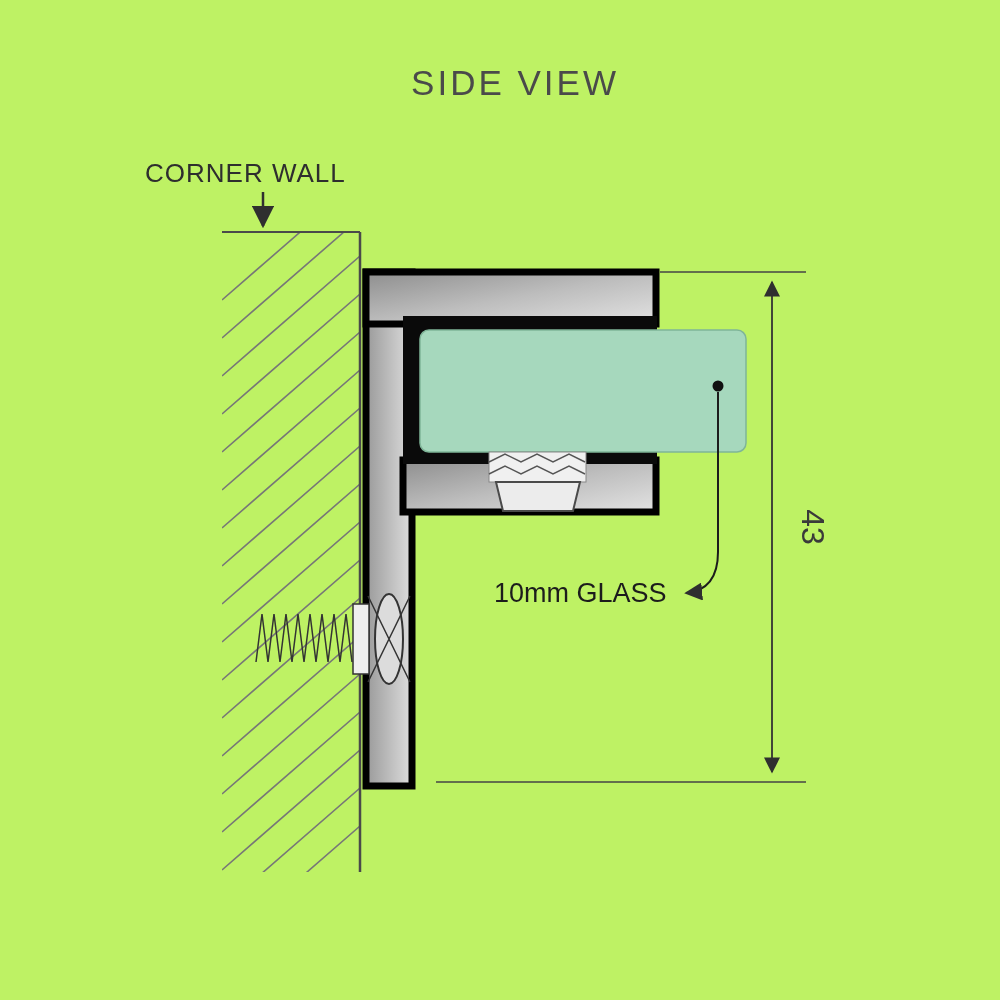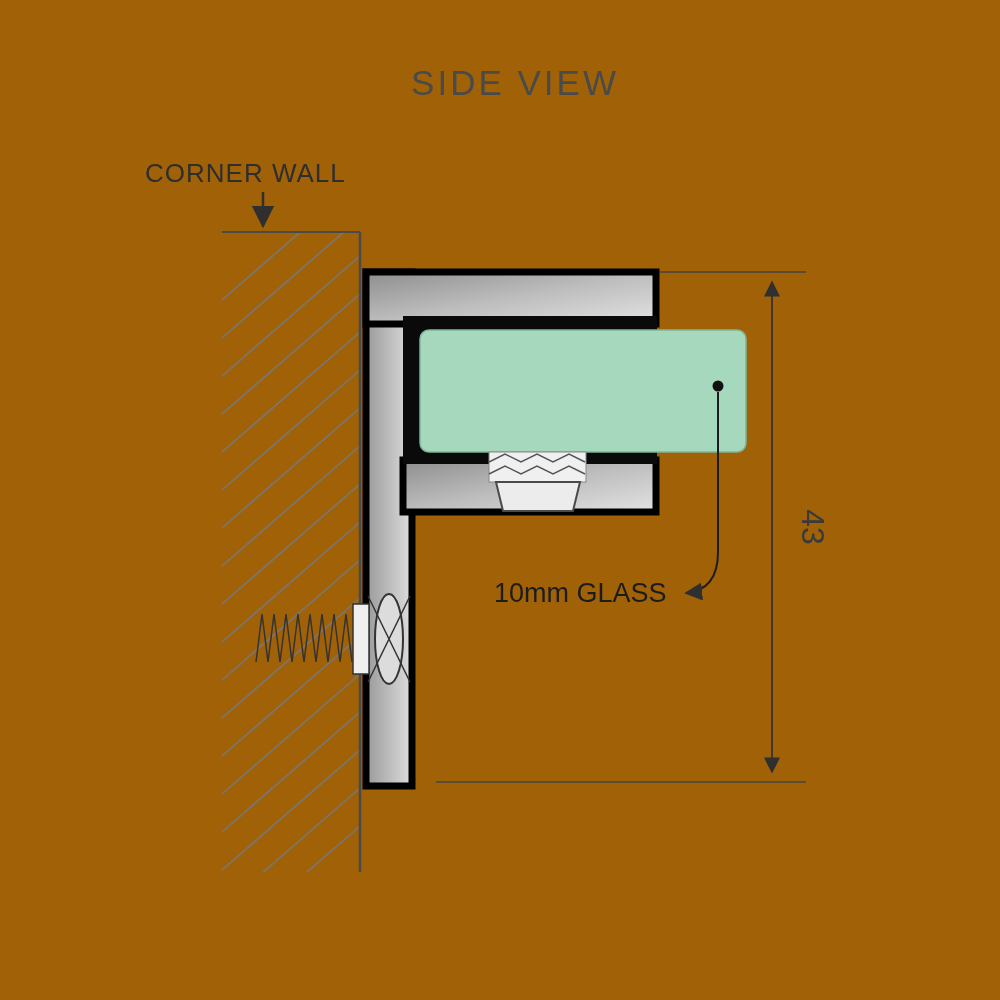--- a/index.html
+++ b/index.html
@@ -1,16 +1,16 @@
 <!DOCTYPE html>
 <html><head>
 <meta charset="utf-8">
 <style>
   html,body{margin:0;padding:0;background:#ffffff;}
-  .page{position:relative;width:1000px;height:1000px;background:#a16207;overflow:hidden;
+  .page{position:relative;width:1000px;height:1000px;background:#bef264;overflow:hidden;
         font-family:"Liberation Sans", sans-serif;}
   svg{display:block;}
   .title-text{font-size:35px;letter-spacing:3px;fill:#4a4a4a;}
   .label-text{font-size:26px;letter-spacing:1px;fill:#2e2e2e;}
   .glass-text{font-size:27px;fill:#1c1c1c;}
   .dim-text{font-size:32px;fill:#3a3a3a;}
 </style>
 </head>
 <body>
 

